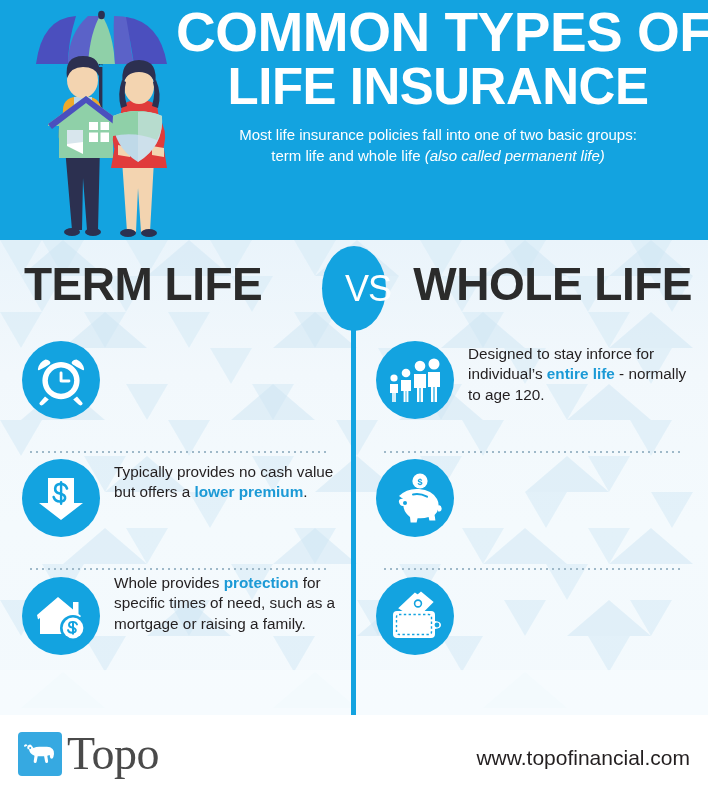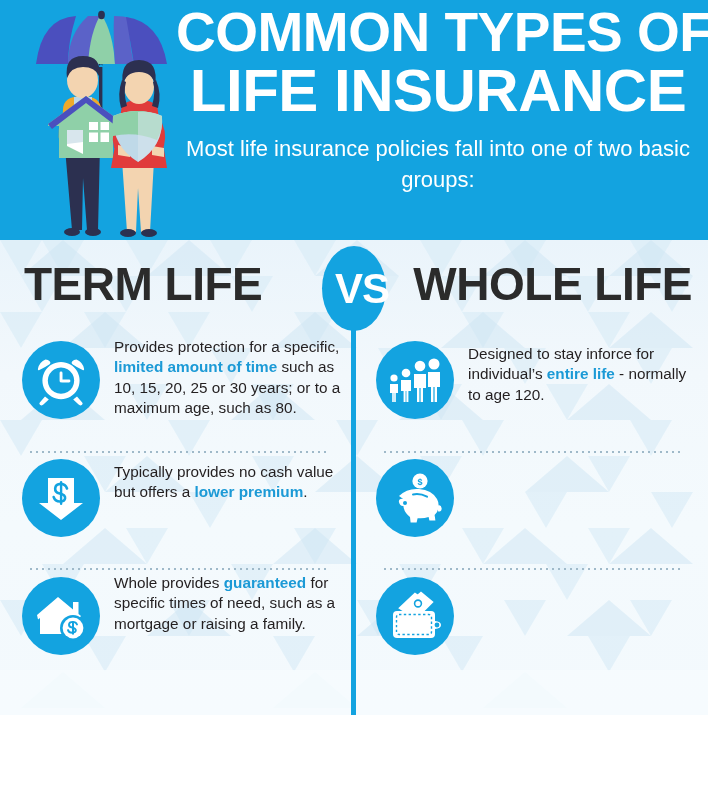--- a/index.html
+++ b/index.html
@@ -33,25 +33,25 @@
     font-weight:bold;
     font-size:60px;
     line-height:0.98;
     letter-spacing:-0.5px;
     text-align:center;
     transform:scaleX(1.0);
     white-space:nowrap;
     text-transform:uppercase;
   }
   .title-line.l1{font-size:55px;}
-  .title-line.l2{font-size:60px;margin-top:2px;}
+  .title-line.l2{font-size:51px;margin-top:2px;}
   .subtitle{
     margin-top:12px;
     color:#ffffff;
-    font-size:22px;
+    font-size:15px;
     line-height:1.42;
     text-align:center;
     font-family:"Liberation Sans", sans-serif;
   }
   .subtitle .ital{font-style:italic;}
 
   
   .mid{
     position:absolute;left:0;top:240px;width:708px;height:475px;
     background:
@@ -79,23 +79,23 @@
   }
   .vs-word.left{left:24px;}
   .vs-word.right{right:16px;margin-left:44px;}
   .vs-ellipse{
     position:absolute;left:322px;top:0px;
     width:64px;height:85px;
     background:#13A3E0;
     border-radius:50%/50%;
   }
   .vs-ellipse span{
-    position:absolute;left:8px;top:0;width:64px;height:85px;
+    position:absolute;left:14px;top:0;width:64px;height:85px;
     display:flex;align-items:center;justify-content:center;
-    color:#fff;font-weight:bold;font-size:42px;
+    color:#fff;font-weight:normal;font-size:36px;
     font-family:"Liberation Sans Narrow","Liberation Sans",sans-serif;
     letter-spacing:-1px;
   }
   .divider-v{
     position:absolute;left:351px;top:82px;width:5px;height:393px;
     background:#13A3E0;
   }
 
   
   .cols{position:absolute;left:0;top:95px;width:708px;height:380px;}
@@ -229,20 +229,21 @@
         <path d="M95 108 q24 -10 49 0 q1 13 -5 24 q-22 -9 -44 -4 q-1 -11 0 -20 z" fill="#8FD0A8"></path>
         <path d="M120 104 q14 -1 24 4 q2 30 -24 46 z" fill="#D8E6ED" opacity="0.55"></path>
       </svg>
     </div>
 
     <div class="title-block">
       <div class="title-line l1">Common types of</div>
       <div class="title-line l2">Life insurance</div>
       <div class="subtitle">
         <div>Most life insurance policies fall into one of two basic groups:</div>
+        <div><span>term life and whole life </span><span class="ital">(also called permanent life)</span></div>
       </div>
     </div>
   </div>
 
   <div class="mid">
 
     <svg class="poly" width="708" height="475" viewBox="0 0 708 475">
       <g fill="#d9ecf7" opacity="0.62">
         <polygon points="0,0 42,0 21,36"></polygon>
           <polygon points="42,0 84,0 63,36"></polygon>
@@ -356,23 +357,20 @@
             <svg width="54" height="54" viewBox="0 0 54 54" fill="#fff">
               <path d="M11.5 6.5 q-6 2.5 -7.5 9 q-0.6 2.4 1.4 1.5 q5.4 -2.6 10.2 -5.8 q1.6 -1.1 0.3 -2.6 q-1.7 -2 -4.4 -2.1 z"></path>
               <path d="M42.5 6.5 q6 2.5 7.5 9 q0.6 2.4 -1.4 1.5 q-5.4 -2.6 -10.2 -5.8 q-1.6 -1.1 -0.3 -2.6 q1.7 -2 4.4 -2.1 z"></path>
               <path d="M11 43.5 l-5.2 6 q-1.2 1.4 0.4 2.4 q1.8 1.1 3.2 -0.3 l5.4 -5.2 z"></path>
               <path d="M43 43.5 l5.2 6 q1.2 1.4 -0.4 2.4 q-1.8 1.1 -3.2 -0.3 l-5.4 -5.2 z"></path>
               <path d="M27 9 a18.6 18.6 0 1 0 0.01 0 z M27 14.4 a13.2 13.2 0 1 1 -0.01 0 z"></path>
               <rect x="25.6" y="18.5" width="2.9" height="11" rx="1.4"></rect>
               <rect x="26.8" y="26.6" width="9.6" height="2.9" rx="1.4"></rect>
             </svg>
           </div>
-          <div class="txt">
-            <span>Provides protection for a specific, </span><span class="hl">limited amount of time</span><span> such as 10, 15, 20, 25 or 30 years; or to a maximum age, such as 80.</span>
-          </div>
         </div>
 
         <div class="row t2">
           <div class="icon-wrap">
             <svg width="54" height="54" viewBox="0 0 54 54" fill="#fff">
               <path d="M14 7 h26 v25 h9 l-22 17 l-22 -17 h9 z"></path>
               <g fill="#13A3E0">
                 <rect x="25.9" y="10" width="2.4" height="24" rx="1.2"></rect>
                 <path d="M33 17.5 q-1.5 -4.5 -6.2 -4.5 q-5.2 0 -5.6 4.3 q-0.4 4 4.6 5.2 q5.6 1.4 5.3 4.6 q-0.3 3.4 -5.2 3.4 q-4.8 0 -6.2 -4.4" stroke="#13A3E0" stroke-width="2.6" fill="none" stroke-linecap="round"></path>
               </g>
@@ -387,21 +385,21 @@
           <div class="icon-wrap">
             <svg width="54" height="54" viewBox="0 0 54 54" fill="#fff">
               <path d="M3 26 L24 8 L39 20.5 L39 13 L44.5 13 L44.5 25 L47 27 L44 30.5 L42 29 L42 45 L6 45 L6 29 L4 30.5 Z"></path>
               <circle cx="39" cy="39" r="13" fill="#13A3E0"></circle>
               <circle cx="39" cy="39" r="10.4" fill="#fff"></circle>
               <rect x="38" y="32.2" width="2" height="13.6" rx="1" fill="#13A3E0"></rect>
               <path d="M43 35.5 q-1.1 -2.6 -4.2 -2.6 q-3.6 0 -3.8 2.6 q-0.2 2.4 3.2 3.1 q3.8 0.8 3.6 2.9 q-0.2 2.2 -3.6 2.2 q-3.3 0 -4.2 -2.6" stroke="#13A3E0" stroke-width="1.9" fill="none" stroke-linecap="round"></path>
             </svg>
           </div>
           <div class="txt">
-            <span>Whole provides </span><span class="hl">guaranteed</span><span> for specific times of need, such as a mortgage or raising a family.</span>
+            <span>Whole provides </span><span class="hl">protection</span><span> for specific times of need, such as a mortgage or raising a family.</span>
           </div>
         </div>
 
       </div>
 
       <div class="col right">
 
         <div class="row t2">
           <div class="icon-wrap">
             <svg width="56" height="50" viewBox="0 0 56 50" fill="#fff">
@@ -456,14 +454,27 @@
 
       </div>
 
       <div class="dotrule" style="left:28px;top:116px;width:300px;"></div>
       <div class="dotrule" style="left:382px;top:116px;width:300px;"></div>
       <div class="dotrule" style="left:28px;top:233px;width:300px;"></div>
       <div class="dotrule" style="left:382px;top:233px;width:300px;"></div>
     </div>
   </div>
 
+  <div class="footer">
+    <div class="logo">
+      <div class="logo-mark">
+        <svg width="34" height="26" viewBox="0 0 34 26" fill="#fff">
+          <path d="M5 8.5 q-1.8 -3 0.6 -4.6 q2.2 -1.4 3.4 1 l1.4 2.2 q2.6 -1.4 6 -1.4 l7.6 0 q3.6 0 5.6 2.2 q2 2.2 1.4 5.2 l-0.6 3 q-0.3 1.6 -1.8 1.6 q-1.4 0 -1.6 -1.6 l-0.3 -2 l-2.4 0.6 l0.8 5.6 q0.2 1.6 -1.3 1.7 q-1.4 0.1 -1.7 -1.5 l-1 -5.2 l-6.4 0 l-1 5.2 q-0.3 1.6 -1.7 1.5 q-1.5 -0.1 -1.3 -1.7 l0.8 -5.6 q-2.6 -0.8 -4 -2.6 q-1.4 -1.8 -1.5 -4 z"></path>
+          <circle cx="7.2" cy="7" r="1" fill="#36A9E1"></circle>
+          <path d="M4.6 4.4 q-1.6 -1.8 -3 -0.6 q-1.2 1 0 2.2" fill="#fff"></path>
+        </svg>
+      </div>
+      <div class="logo-text">Topo</div>
+    </div>
+    <div class="site">www.topofinancial.com</div>
+  </div>
 
 </div>
 
 </body></html>

